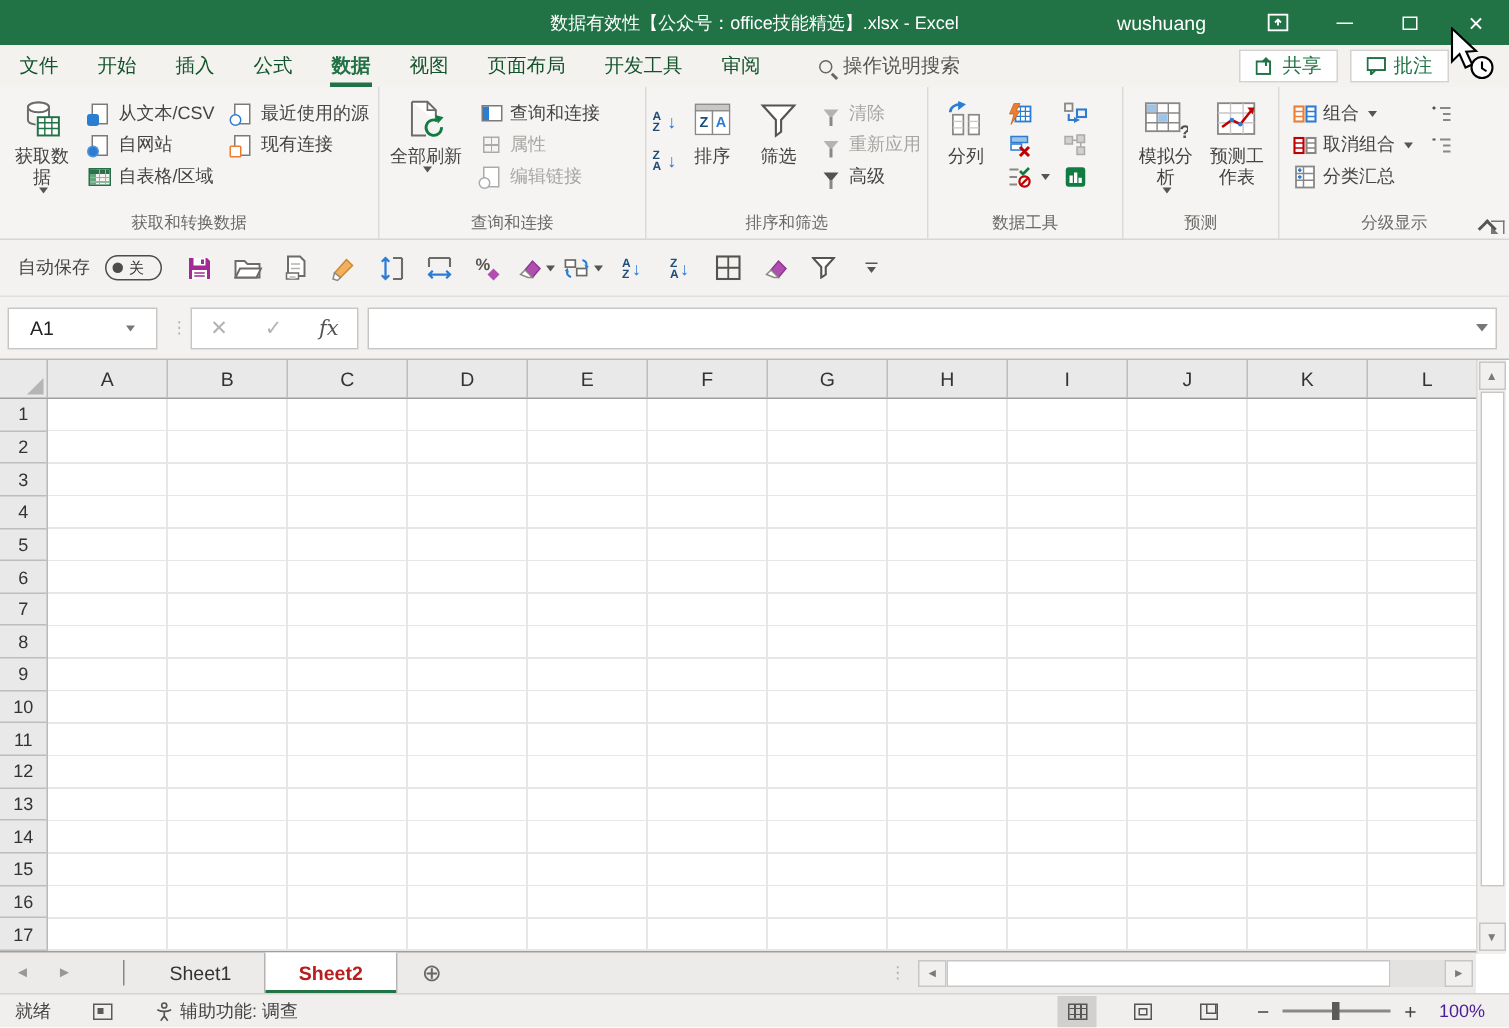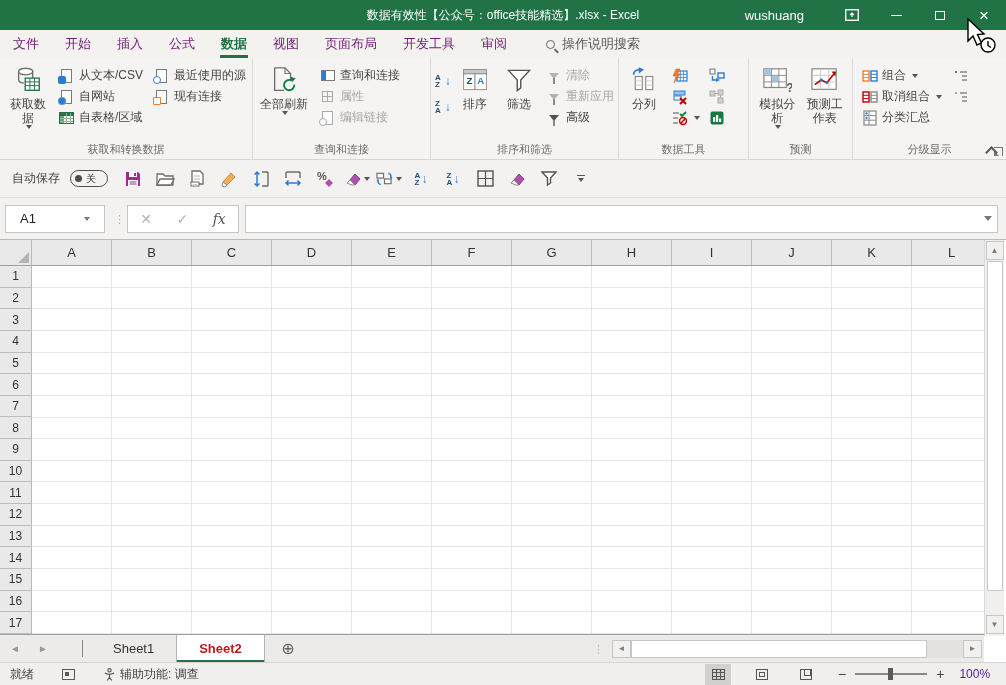--- a/index.html
+++ b/index.html
@@ -15,21 +15,21 @@
   #tb-right { position:absolute; right:0; top:0; height:30px; display:flex; align-items:center; }
   #tb-user { font-size:13px; margin-right:26px; }
   .winbtn { width:44px; height:30px; display:flex; align-items:center; justify-content:center; color:#fff; }
   .winbox { width:10px; height:9px; border:1.5px solid #fff; display:inline-block; }
   .winmin { width:11px; height:0; border-top:1.5px solid #fff; display:inline-block; }
   .winclose { font-size:17px; line-height:1; }
 
   
   #tabbar { left:0; top:30px; width:1006px; height:28px; background:#f4f2ef;
             display:flex; align-items:stretch; }
-  .rtab { padding:0 13px; display:flex; align-items:center; font-size:13px; color:#701a75; position:relative; }
+  .rtab { padding:0 13px; display:flex; align-items:center; font-size:13px; color:#14532d; position:relative; }
   .rtab.active { color:#217346; font-weight:bold; }
   .rtab.active::after { content:""; position:absolute; left:12px; right:12px; bottom:0; height:3px; background:#217346; }
   #search-box { display:flex; align-items:center; gap:7px; margin-left:26px; color:#555; font-size:13px; }
   .search-glass { width:9px; height:9px; border:1.5px solid #666; border-radius:50%; position:relative; display:inline-block; }
   .search-glass::after { content:""; position:absolute; width:5px; height:1.5px; background:#666; transform:rotate(45deg); left:7px; top:9px; }
   #tabbar-right { margin-left:auto; display:flex; align-items:center; gap:8px; padding-right:40px; }
   .hdr-btn { height:22px; border:1px solid #d4d2d0; background:#fff; color:#217346; font-size:13px;
              display:flex; align-items:center; gap:5px; padding:0 10px; }
 
   
@@ -202,20 +202,36 @@
   <div class="rtab">公式</div>
   <div class="rtab active">数据</div>
   <div class="rtab">视图</div>
   <div class="rtab">页面布局</div>
   <div class="rtab">开发工具</div>
   <div class="rtab">审阅</div>
   <div id="search-box">
     <span class="search-glass"></span>
     <span>操作说明搜索</span>
   </div>
+  <div id="tabbar-right">
+    <div class="hdr-btn">
+      <svg width="13" height="12" viewBox="0 0 13 12">
+          <rect x="0.7" y="3" width="9" height="8.3" fill="none" stroke="#217346" stroke-width="1.3"></rect>
+          <path d="M7 6V1M4.8 3.2 7 1l2.2 2.2" stroke="#217346" stroke-width="1.3" fill="none"></path>
+        </svg>
+      <span>共享</span>
+    </div>
+    <div class="hdr-btn">
+      <svg width="13" height="12" viewBox="0 0 13 12">
+          <rect x="0.7" y="0.7" width="11.6" height="8" fill="none" stroke="#217346" stroke-width="1.3"></rect>
+          <path d="M3 8.7v3l3-3" fill="none" stroke="#217346" stroke-width="1.3"></path>
+        </svg>
+      <span>批注</span>
+    </div>
+  </div>
 </div>
 
 <div id="ribbon" class="abs">
 
   <div class="rgroup" style="width:252px;">
     <div class="rg-body">
       <div class="bigbtn" style="width:48px;">
         <span class="bic">
           <svg width="30" height="30" viewBox="0 0 32 32">
               <path d="M6 7c0-2.2 3.6-3.5 7.5-3.5S21 4.8 21 7v9c0 1.5-2 2.7-4.5 3.2" fill="#fff" stroke="#6d6b68" stroke-width="1.4"></path>

